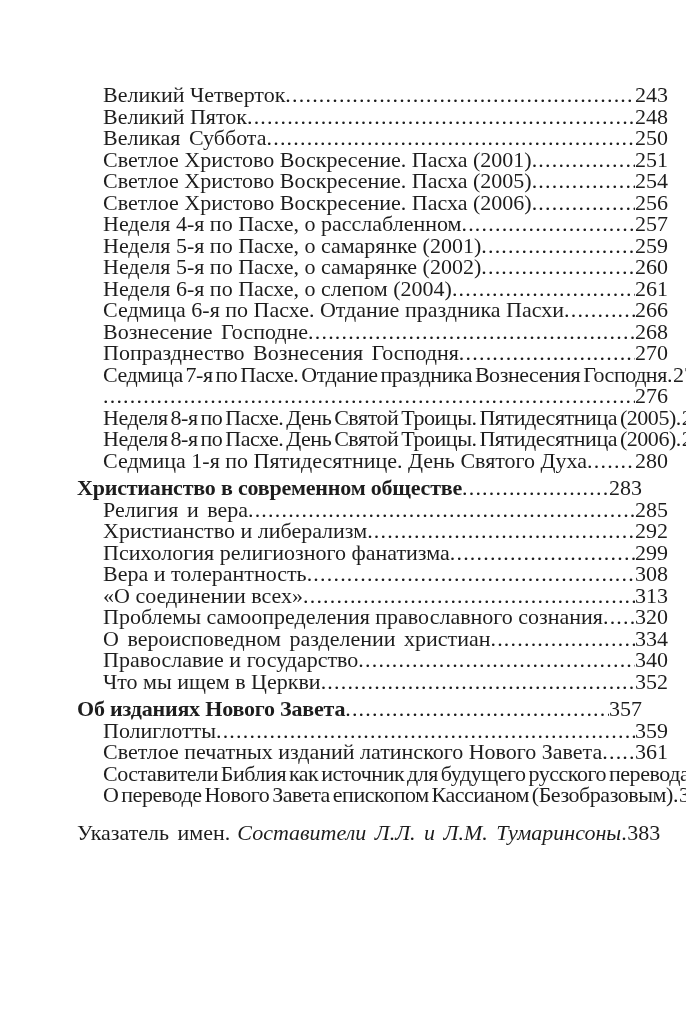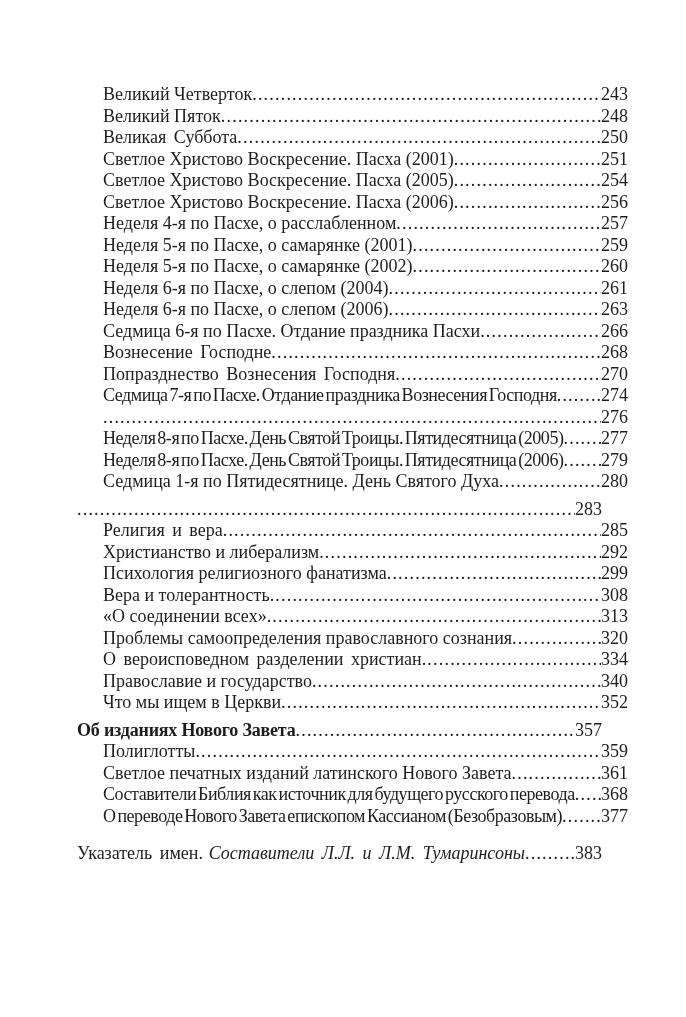--- a/index.html
+++ b/index.html
@@ -9,24 +9,24 @@
   }
   body {
     width: 686px;
     height: 1017px;
     overflow: hidden;
   }
   .page {
     box-sizing: border-box;
     width: 686px;
     height: 1017px;
-    padding: 84px 84px 0 77px;
+    padding: 84px 44px 0 77px;
     background: #ffffff;
     font-family: "Liberation Serif", "DejaVu Serif", serif;
-    font-size: 18px;
+    font-size: 22px;
     line-height: 21.5px;
     color: #1d1d1d;
   }
   .toc-row {
     display: flex;
     align-items: baseline;
     width: 100%;
   }
   .toc-row.level-1 { padding-left: 26px; }
   .toc-row.bold { margin-top: 6px; }
@@ -112,25 +112,20 @@
     <span class="toc-dots"></span>
     <span class="toc-page">260</span>
   </div>
 
   <div class="toc-row level-1">
     <span class="toc-title"><span class="t-main">Неделя 6-я по Пасхе, о слепом (2004)</span></span>
     <span class="toc-dots"></span>
     <span class="toc-page">261</span>
   </div>
 
-  <div class="toc-row level-1">
-    <span class="toc-title"><span class="t-main">Неделя 6-я по Пасхе, о слепом (2006)</span></span>
-    <span class="toc-dots"></span>
-    <span class="toc-page">263</span>
-  </div>
 
   <div class="toc-row level-1">
     <span class="toc-title"><span class="t-main">Седмица 6-я по Пасхе. Отдание праздника Пасхи</span></span>
     <span class="toc-dots"></span>
     <span class="toc-page">266</span>
   </div>
 
   <div class="toc-row level-1 wide">
     <span class="toc-title"><span class="t-main">Вознесение Господне</span></span>
     <span class="toc-dots"></span>
@@ -166,20 +161,21 @@
     <span class="toc-page">279</span>
   </div>
 
   <div class="toc-row level-1">
     <span class="toc-title"><span class="t-main">Седмица 1-я по Пятидесятнице. День Святого Духа</span></span>
     <span class="toc-dots"></span>
     <span class="toc-page">280</span>
   </div>
 
   <div class="toc-row level-0 bold">
+    <span class="toc-title"><span class="t-main">Христианство в современном обществе</span></span>
     <span class="toc-dots"></span>
     <span class="toc-page">283</span>
   </div>
 
   <div class="toc-row level-1 wide">
     <span class="toc-title"><span class="t-main">Религия и вера</span></span>
     <span class="toc-dots"></span>
     <span class="toc-page">285</span>
   </div>
 

